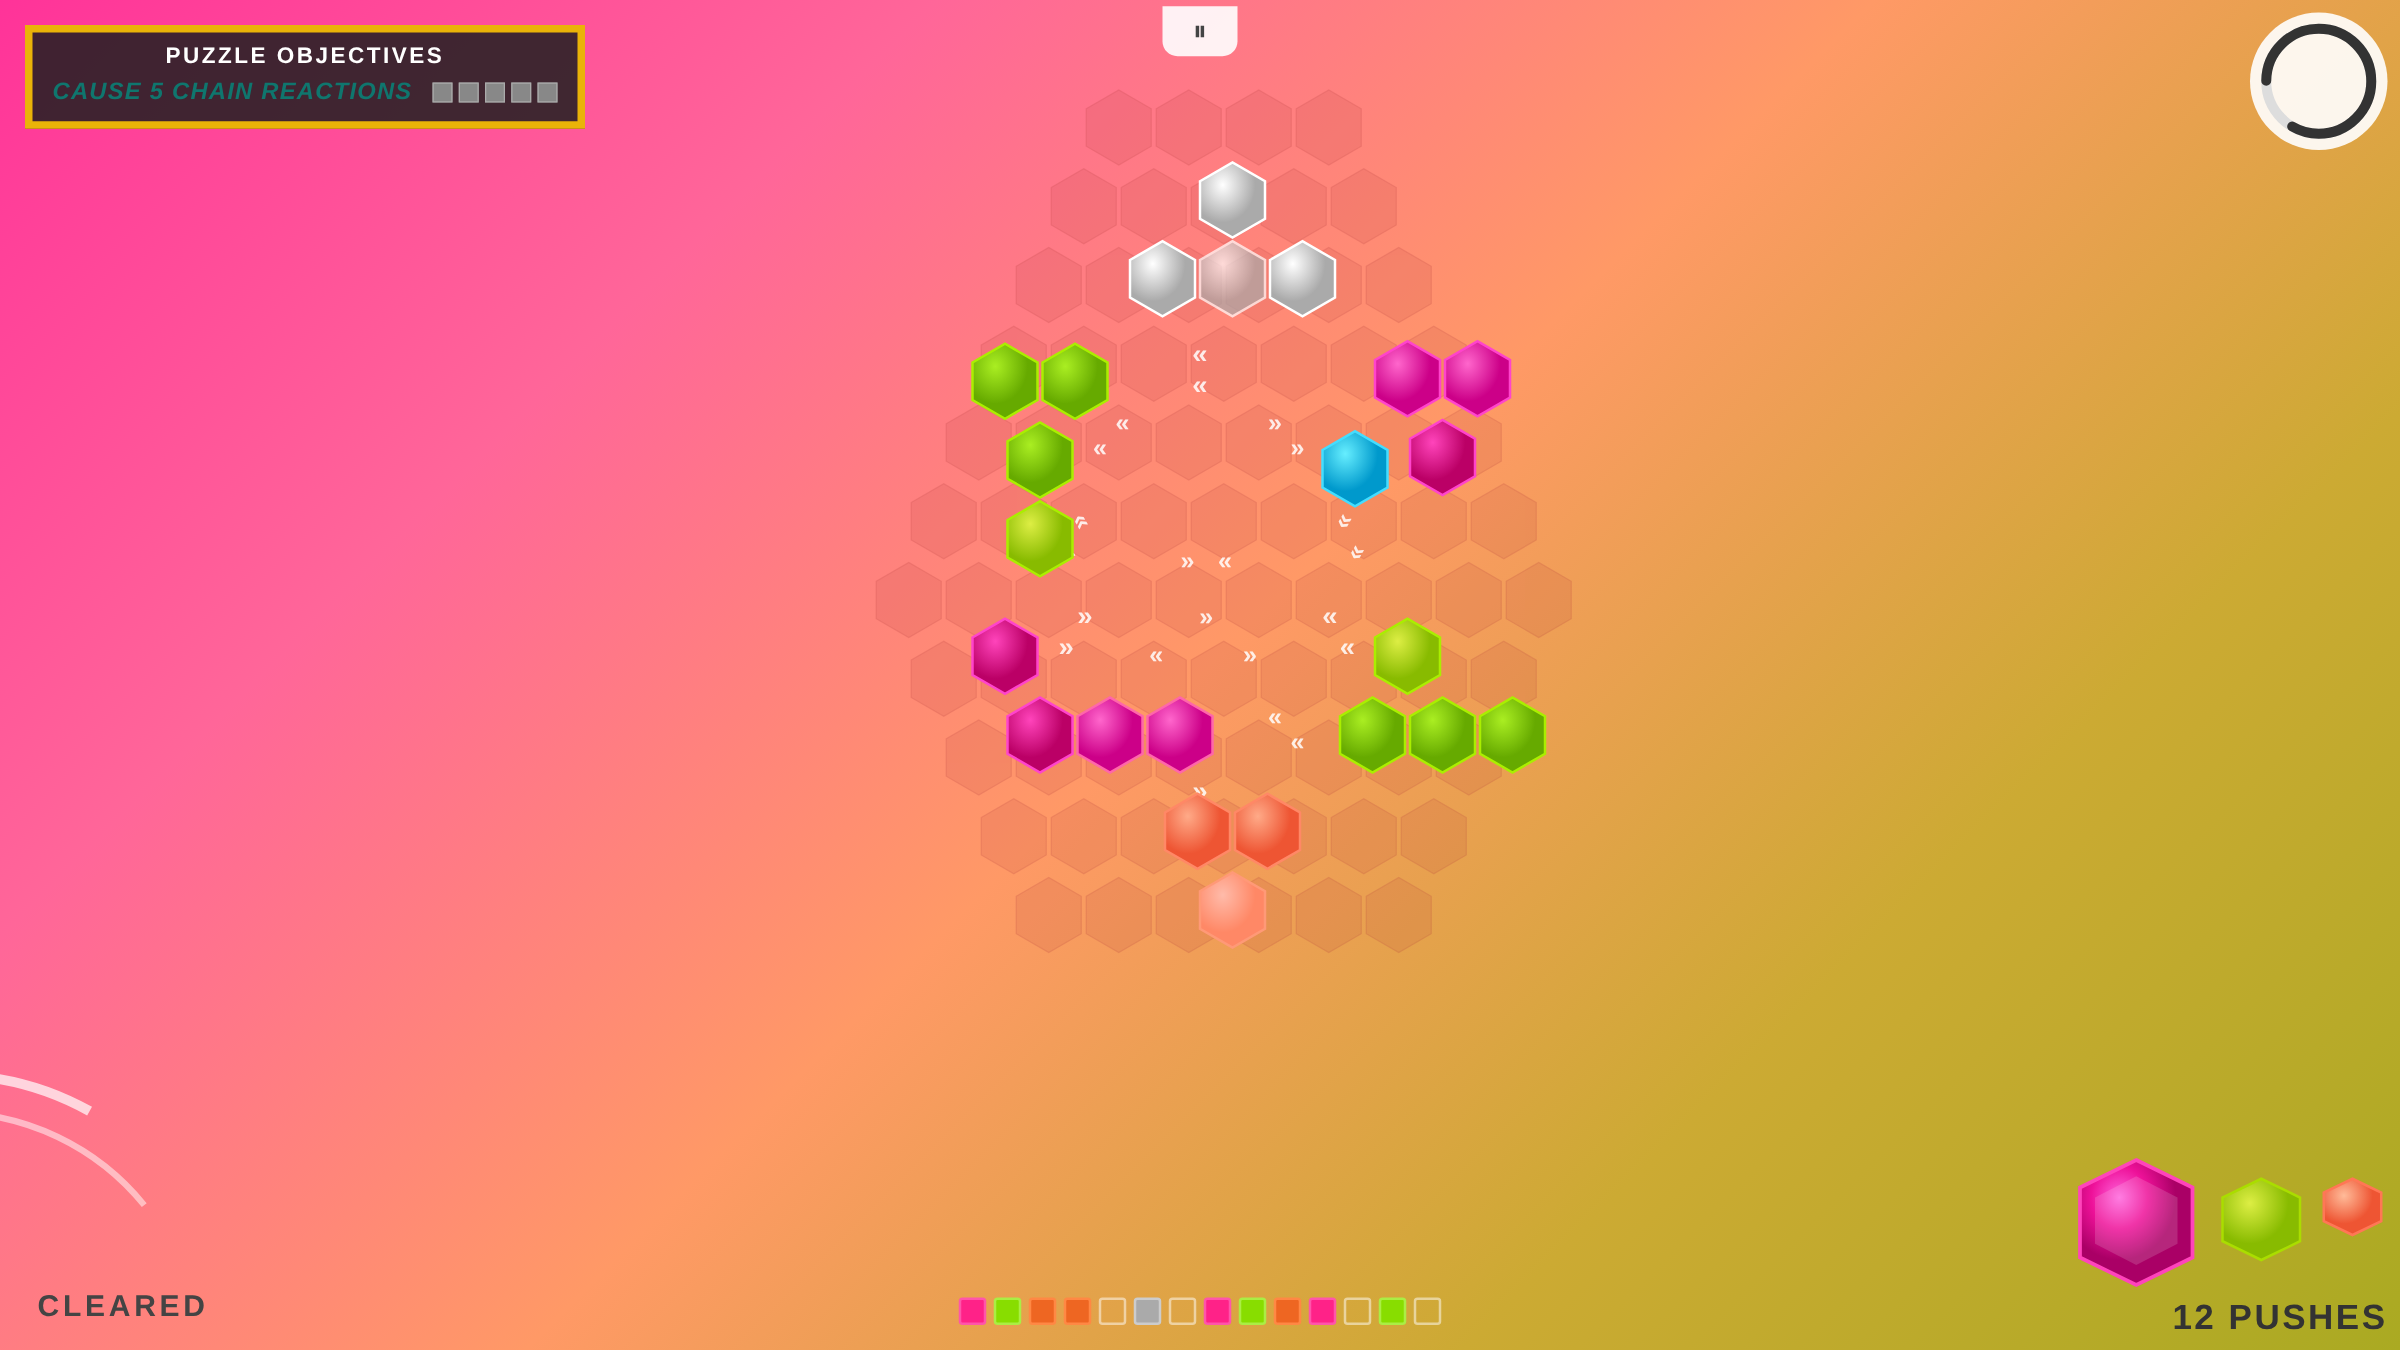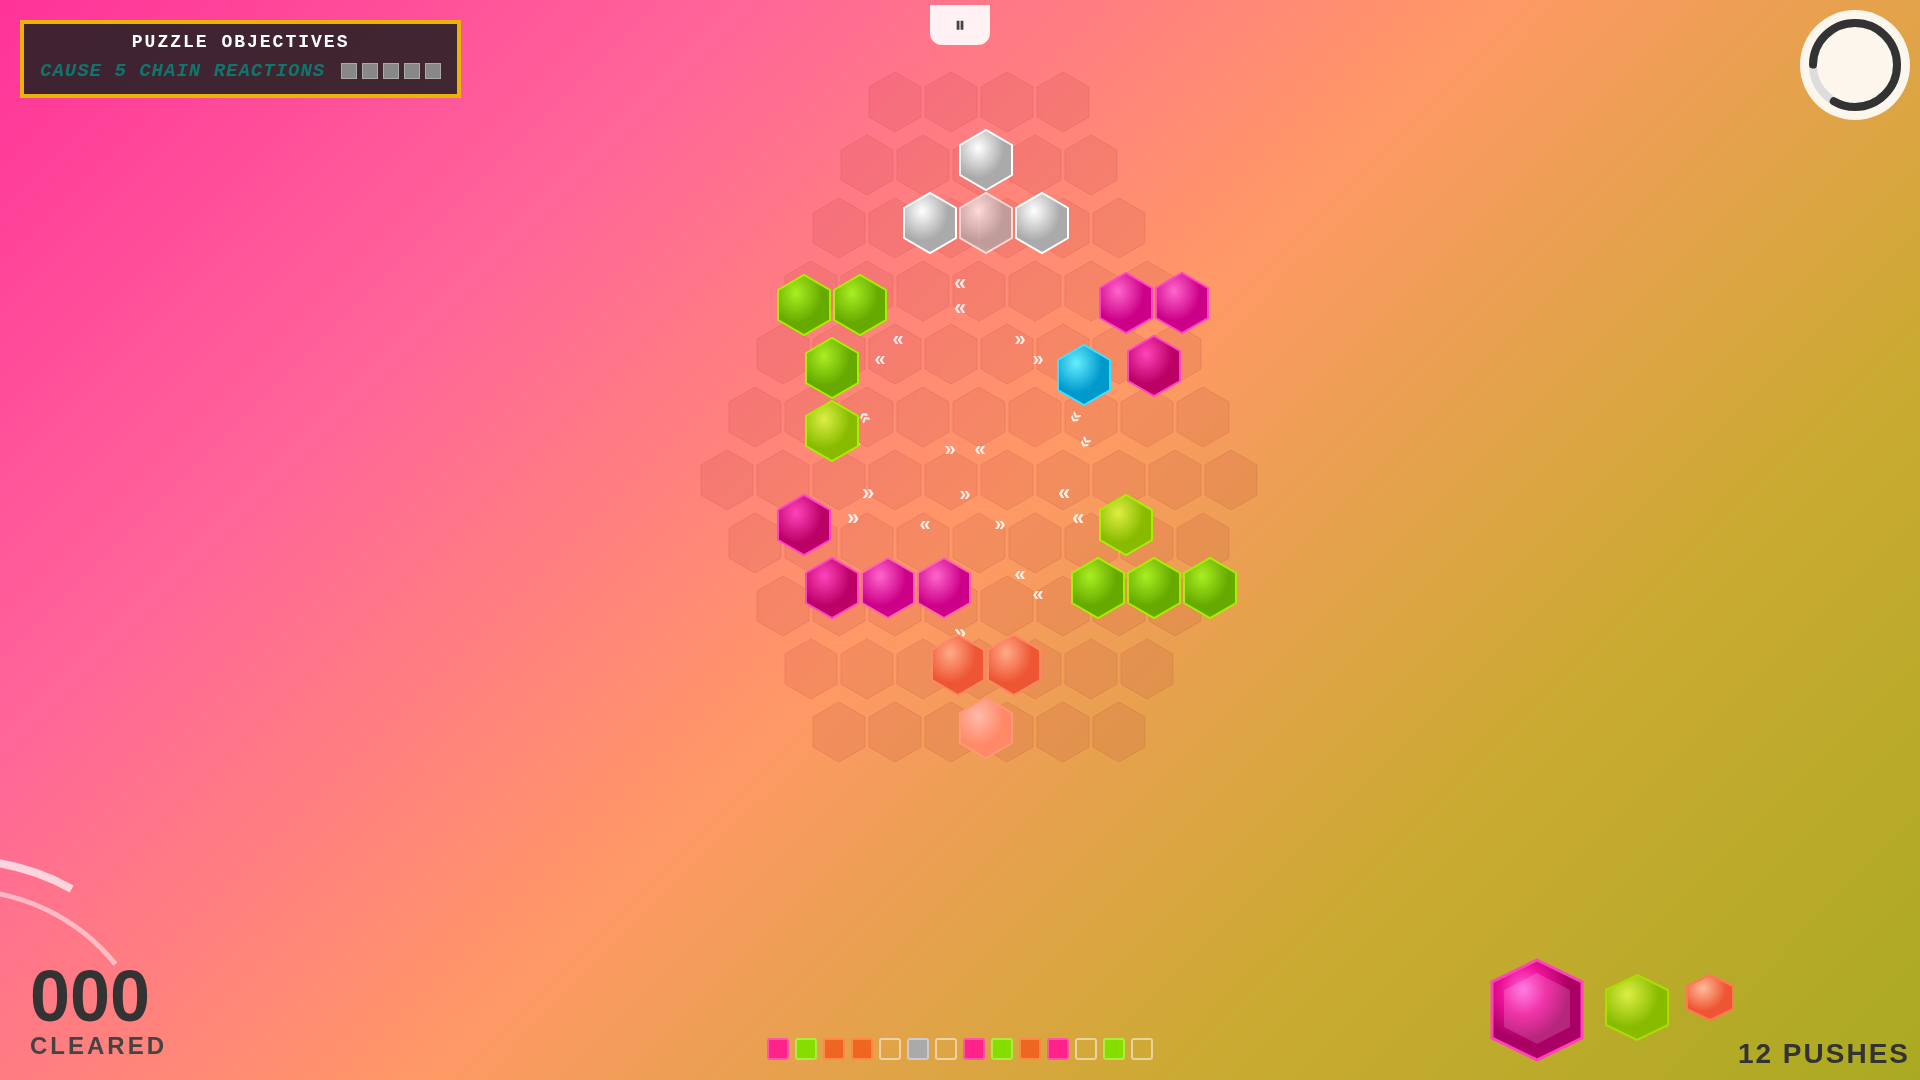--- a/index.html
+++ b/index.html
@@ -11,24 +11,23 @@
       background: linear-gradient(135deg, #ff3399 0%, #ff6699 25%, #ff9966 50%, #ccaa33 75%, #aaaa22 100%);
       position: relative;
     }
 
     
     #objectives-panel {
       position: absolute;
       top: 20px;
       left: 20px;
       background: rgba(30,30,30,0.85);
-      border: 4px solid #eab308;
+      border: 6px solid #eab308;
       padding: 8px 16px 12px 16px;
       min-width: 380px;
-      font-family: Liberation Mono, monospace;
     }
     #objectives-title {
       text-align: center;
       color: #fff;
       font-size: 18px;
       font-weight: 900;
       letter-spacing: 2px;
       margin-bottom: 8px;
     }
     #objectives-row {
@@ -141,21 +140,21 @@
       color: #444;
       letter-spacing: 3px;
     }
 
     
     #pushes-area {
       position: absolute;
       bottom: 10px;
       right: 10px;
       display: flex;
-      flex-direction: row;
+      flex-direction: column;
       align-items: flex-end;
     }
     #pushes-gems {
       display: flex;
       gap: 8px;
       align-items: flex-end;
       margin-bottom: 5px;
     }
     #pushes-label {
       font-size: 28px;
@@ -411,21 +410,20 @@
   <div class="bottom-dot dot-empty"></div>
 </div>
 
 <div id="score-area">
 
   <svg style="position:absolute;bottom:-20px;left:-50px;" width="280" height="280" viewBox="0 0 280 280">
     <circle cx="0" cy="280" r="230" fill="none" stroke="rgba(255,255,255,0.7)" stroke-width="8" stroke-dasharray="240 720"></circle>
     <circle cx="0" cy="280" r="200" fill="none" stroke="rgba(255,255,255,0.5)" stroke-width="5" stroke-dasharray="200 720"></circle>
   </svg>
   <div style="position:relative; z-index:2; padding-left:20px; padding-bottom:10px;">
-    <div id="score-number">000</div>
     <div id="score-label">CLEARED</div>
   </div>
 </div>
 
 <div id="pushes-area">
   <div id="pushes-gems">
 
     <svg width="110" height="110" viewBox="0 0 110 110">
       <defs>
         <radialGradient id="pushPinkGrad" cx="35%" cy="30%">

